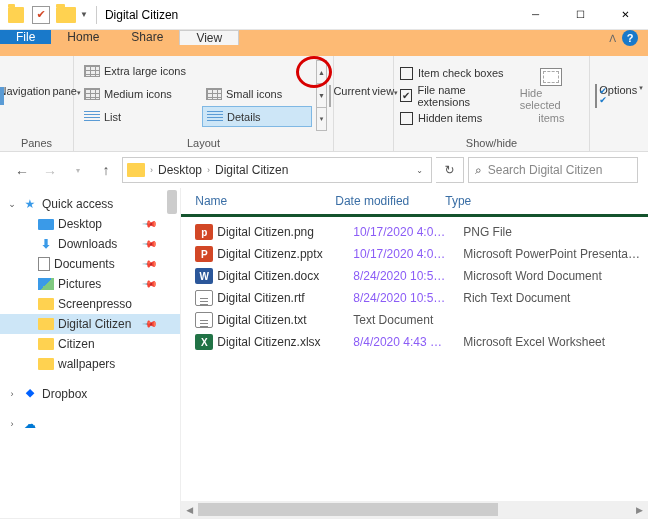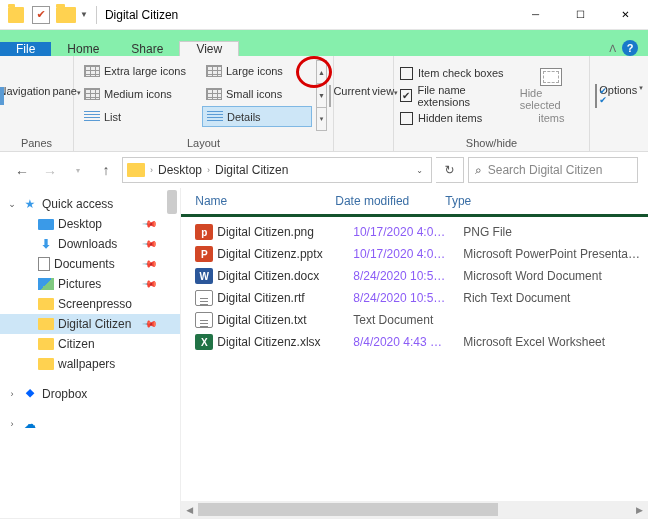--- a/index.html
+++ b/index.html
@@ -13,21 +13,21 @@
   .titlebar .qat .check { width:18px;height:18px;border:1px solid #999;display:flex;align-items:center;justify-content:center;color:#d24726;font-size:11px;}
   .titlebar .qat .folder2 { width:20px; height:16px; background:#ffd250; border-radius:1px; position:relative;margin-left:4px;}
   .titlebar .qat .folder2::before{content:"";position:absolute;top:-3px;left:0;width:9px;height:3px;background:#ffd250;border-radius:1px 1px 0 0;}
   .titlebar .qat .drop { color:#555;font-size:8px;margin-left:2px;}
   .titlebar .sep { width:1px;height:18px;background:#ccc;margin:0 8px;}
   .titlebar .title { font-size:12px; color:#000;}
   .titlebar .winbtns { margin-left:auto; display:flex;}
   .titlebar .winbtns div { width:45px;height:30px;display:flex;align-items:center;justify-content:center;font-family:"Segoe MDL2 Assets","Segoe UI Symbol";font-size:10px;color:#000;}
   
   
-  .menutabs { height: 26px; display:flex; align-items:flex-end; background:#86efac;}
+  .menutabs { height: 26px; display:flex; align-items:flex-start; background:#fdba74;}
   .menutabs .tab { padding:0 16px; display:flex;align-items:center;font-size:12px;color:#333;}
   .menutabs .tab.file { background:#1979ca;color:#fff;}
   .menutabs .tab.active { background:#f5f5f5;border:1px solid #ccc;border-bottom:none;}
   .menutabs .help { margin-left:auto; display:flex;align-items:center;gap:6px;padding-right:10px;}
   .menutabs .help .caret{color:#666;font-size:10px;}
   .menutabs .help .qmark{width:16px;height:16px;border-radius:50%;background:#1979ca;color:#fff;display:flex;align-items:center;justify-content:center;font-size:11px;font-weight:bold;}
   
   
   .ribbon { height: 96px; background:#f5f5f5;border-bottom:1px solid #ddd;display:flex;}
   .ribbon-group { border-right:1px solid #ddd;display:flex;flex-direction:column;}
@@ -179,24 +179,20 @@
   </div>
 
   <div class="ribbon-group layout-group">
     <div class="body" style="align-items:stretch;">
       <div class="layout-list">
         <div class="layout-row">
           <div class="layout-item">
               <div class="licon grid"></div>
               <span>Extra large icons</span>
             </div>
-          <div class="layout-item">
-              <div class="licon grid"></div>
-              <span>Large icons</span>
-            </div>
         </div>
         <div class="layout-row">
           <div class="layout-item">
               <div class="licon grid"></div>
               <span>Medium icons</span>
             </div>
           <div class="layout-item">
               <div class="licon grid"></div>
               <span>Small icons</span>
             </div>

